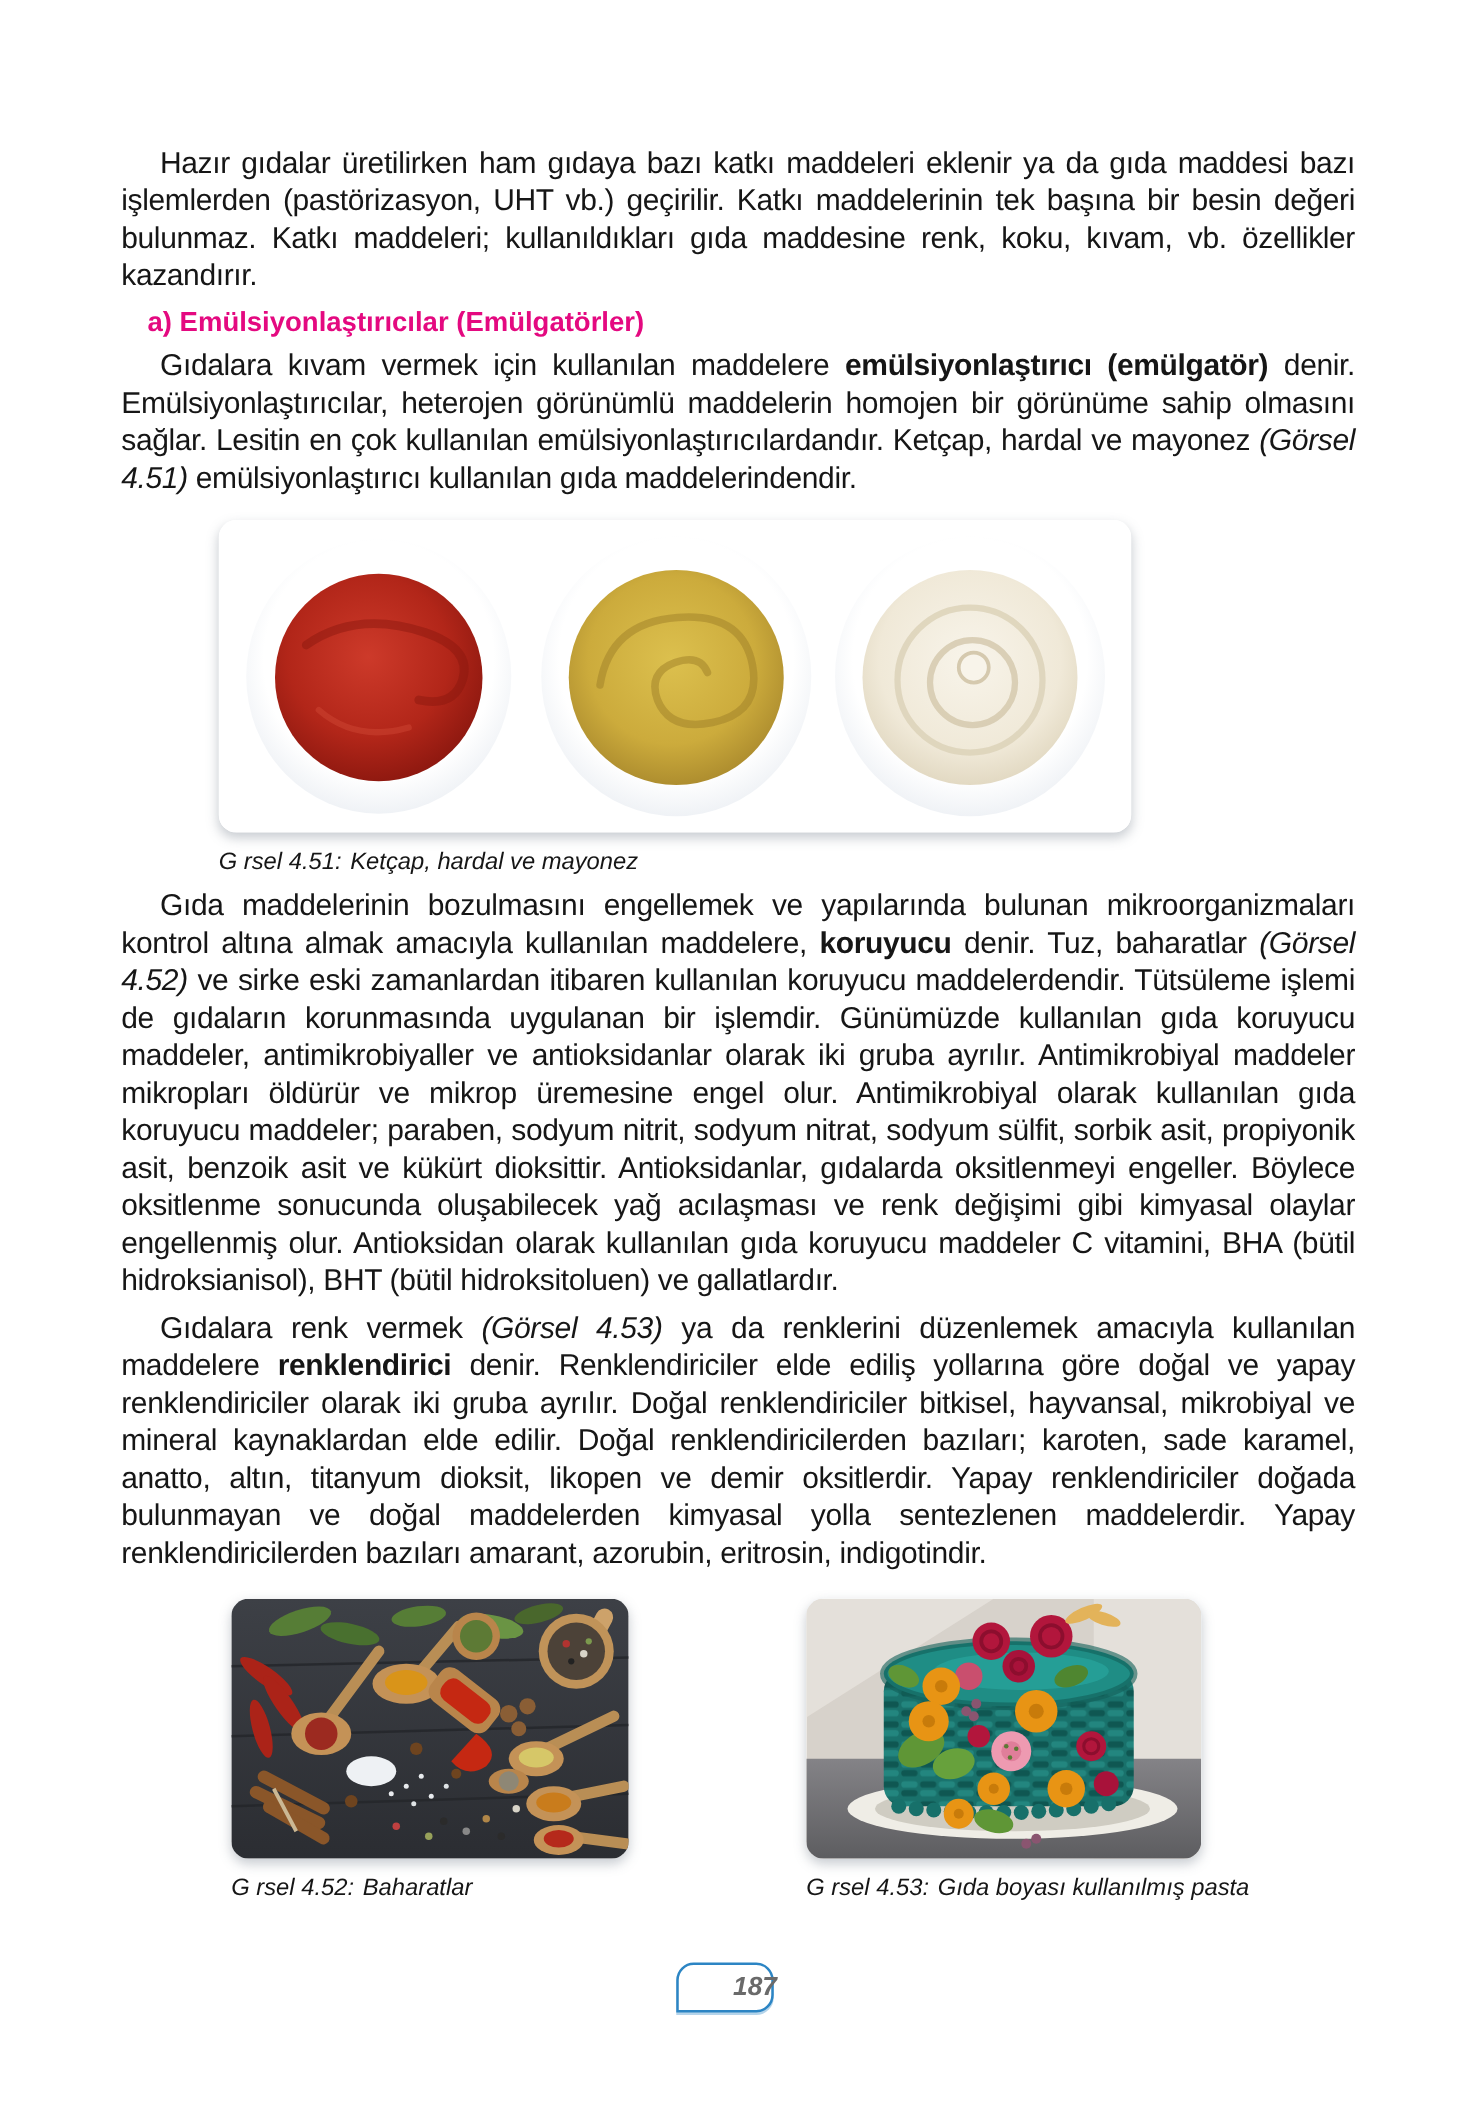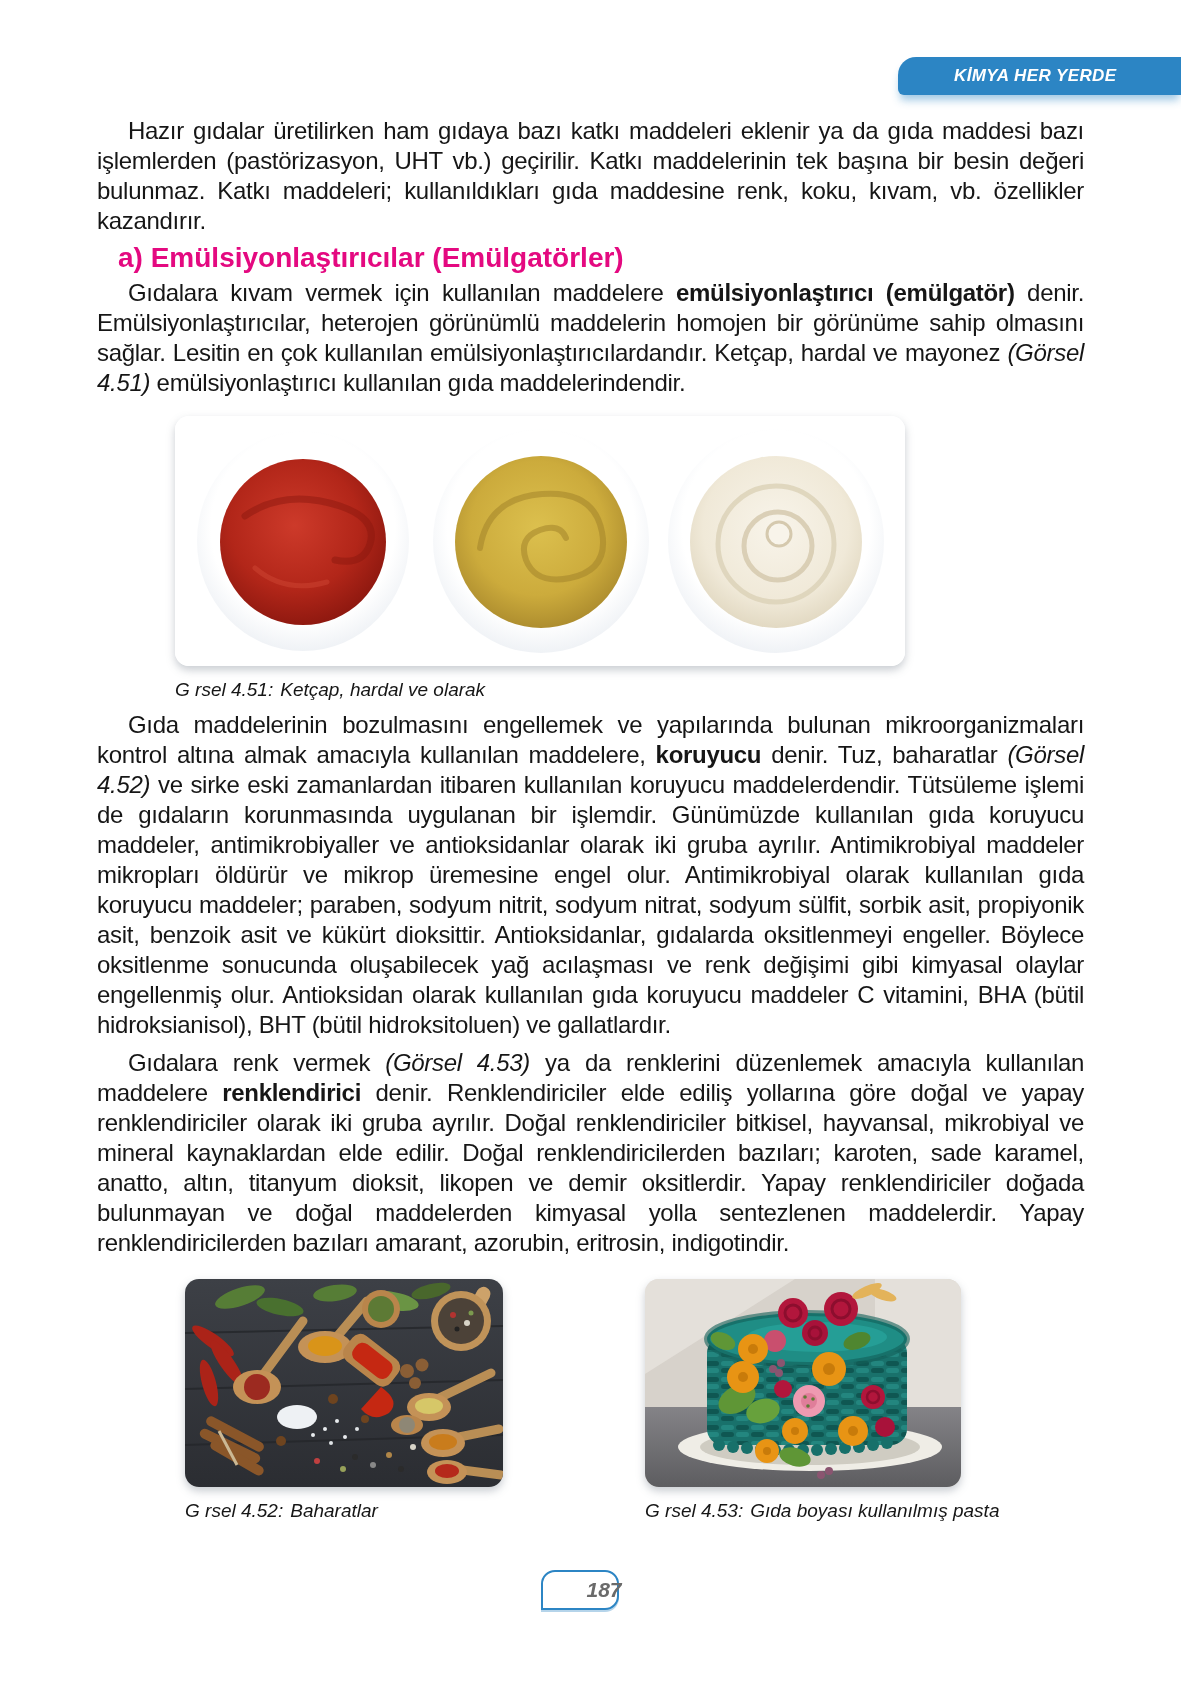--- a/index.html
+++ b/index.html
@@ -16,21 +16,21 @@
     display:flex;align-items:center;padding-left:56px;box-sizing:border-box;
   }
   .badge span{color:#fff;font-weight:bold;font-style:italic;font-size:17px;letter-spacing:.4px;}
   
   .content{position:absolute;top:106px;left:97px;width:987px;}
   .title{font-size:21px;font-weight:bold;letter-spacing:-.2px;margin:0 0 0 33px;line-height:24px;}
   .body{font-size:24px;line-height:30px;letter-spacing:-.3px;text-align:justify;text-indent:31px;margin:0;}
   .body .rb{font-weight:bold;}
   .body .ri{font-style:italic;}
   .p-intro{margin-top:10px;}
-  .subhead{font-size:28px;font-weight:bold;color:var(--heading-pink,#e40980);margin:0 0 0 21px;line-height:24px;}
+  .subhead{font-size:22px;font-weight:bold;color:var(--heading-pink,#e40980);margin:0 0 0 21px;line-height:24px;}
   .h-a{margin-top:10px;}
   .p-a{margin-top:8px;}
   .h-b{margin-top:10px;}
   .p-b{margin-top:8px;}
   .h-c{margin-top:14px;}
   .p-c{margin-top:8px;}
   
   .figcard{
     background:#fff;border-radius:14px;overflow:hidden;
     box-shadow:0 4px 9px rgba(110,120,135,.38);
@@ -53,23 +53,20 @@
     box-sizing:border-box;display:flex;align-items:center;justify-content:center;
     background:#fff;box-shadow:0 2px 0 rgba(44,133,196,.35);padding-left:48px;
   }
   .pagebox span{font-size:21px;font-weight:bold;font-style:italic;color:var(--page-number-color,#6a6a6a);}
 </style>
 </head>
 <body>
 
 <div class="page">
 
-  <div class="badge">
-    <span>KİMYA HER YERDE</span>
-  </div>
 
   <div class="content">
 
 
     <p class="body p-intro"><span>Hazır gıdalar üretilirken ham gıdaya bazı katkı maddeleri eklenir ya da gıda maddesi bazı işlemlerden (pastörizasyon, UHT vb.) geçirilir. Katkı maddelerinin tek başına bir besin değeri bulunmaz. Katkı maddeleri; kullanıldıkları gıda maddesine renk, koku, kıvam, vb. özellikler kazandırır.</span></p>
 
     <h2 class="subhead h-a">a) Emülsiyonlaştırıcılar (Emülgatörler)</h2>
     <p class="body p-a"><span>Gıdalara kıvam vermek için kullanılan maddelere </span><span class="rb">emülsiyonlaştırıcı (emülgatör)</span><span> denir. Emülsiyonlaştırıcılar, heterojen görünümlü maddelerin homojen bir görünüme sahip olmasını sağlar. Lesitin en çok kullanılan emülsiyonlaştırıcılardandır. Ketçap, hardal ve mayonez </span><span class="ri">(Görsel 4.51)</span><span> emülsiyonlaştırıcı kullanılan gıda maddelerindendir.</span></p>
 
     <div class="figcard fig51">
@@ -110,21 +107,21 @@
         </g>
         <g>
           <ellipse cx="601" cy="125" rx="108" ry="112" fill="url(#bowlsh)"></ellipse>
           <circle cx="601" cy="126" r="86" fill="url(#mayo)"></circle>
           <circle cx="601" cy="128" r="58" fill="none" stroke="#dcd2b9" stroke-width="5" opacity=".85"></circle>
           <circle cx="603" cy="130" r="34" fill="none" stroke="#d5c9ae" stroke-width="5" opacity=".85"></circle>
           <circle cx="604" cy="118" r="12" fill="#f8f4ea" stroke="#d5c9ae" stroke-width="3"></circle>
         </g>
       </svg>
     </div>
-    <p class="caption cap51"><span class="cap-label">G rsel 4.51:</span><span class="cap-text">Ketçap, hardal ve olarak</span></p>
+    <p class="caption cap51"><span class="cap-label">G rsel 4.51:</span><span class="cap-text">Ketçap, hardal ve mayonez</span></p>
 
     <p class="body p-b"><span>Gıda maddelerinin bozulmasını engellemek ve yapılarında bulunan mikroorganizmaları kontrol altına almak amacıyla kullanılan maddelere, </span><span class="rb">koruyucu</span><span> denir. Tuz, baharatlar </span><span class="ri">(Görsel 4.52)</span><span> ve sirke eski zamanlardan itibaren kullanılan koruyucu maddelerdendir. Tütsüleme işlemi de gıdaların korunmasında uygulanan bir işlemdir. Günümüzde kullanılan gıda koruyucu maddeler, antimikrobiyaller ve antioksidanlar olarak iki gruba ayrılır. Antimikrobiyal maddeler mikropları öldürür ve mikrop üremesine engel olur. Antimikrobiyal olarak kullanılan gıda koruyucu maddeler; paraben, sodyum nitrit, sodyum nitrat, sodyum sülfit, sorbik asit, propiyonik asit, benzoik asit ve kükürt dioksittir. Antioksidanlar, gıdalarda oksitlenmeyi engeller. Böylece oksitlenme sonucunda oluşabilecek yağ acılaşması ve renk değişimi gibi kimyasal olaylar engellenmiş olur. Antioksidan olarak kullanılan gıda koruyucu maddeler C vitamini, BHA (bütil hidroksianisol), BHT (bütil hidroksitoluen) ve gallatlardır.</span></p>
 
     <p class="body p-c"><span>Gıdalara renk vermek </span><span class="ri">(Görsel 4.53)</span><span> ya da renklerini düzenlemek amacıyla kullanılan maddelere </span><span class="rb">renklendirici</span><span> denir. Renklendiriciler elde ediliş yollarına göre doğal ve yapay renklendiriciler olarak iki gruba ayrılır. Doğal renklendiriciler bitkisel, hayvansal, mikrobiyal ve mineral kaynaklardan elde edilir. Doğal renklendiricilerden bazıları; karoten, sade karamel, anatto, altın, titanyum dioksit, likopen ve demir oksitlerdir. Yapay renklendiriciler doğada bulunmayan ve doğal maddelerden kimyasal yolla sentezlenen maddelerdir. Yapay renklendiricilerden bazıları amarant, azorubin, eritrosin, indigotindir.</span></p>
 
     <div class="figrow">
       <div class="figcard fig52">
         <svg viewBox="0 0 318 208" width="318" height="208">
           <defs>
             <linearGradient id="woodg" x1="0" y1="0" x2="0" y2="1">

